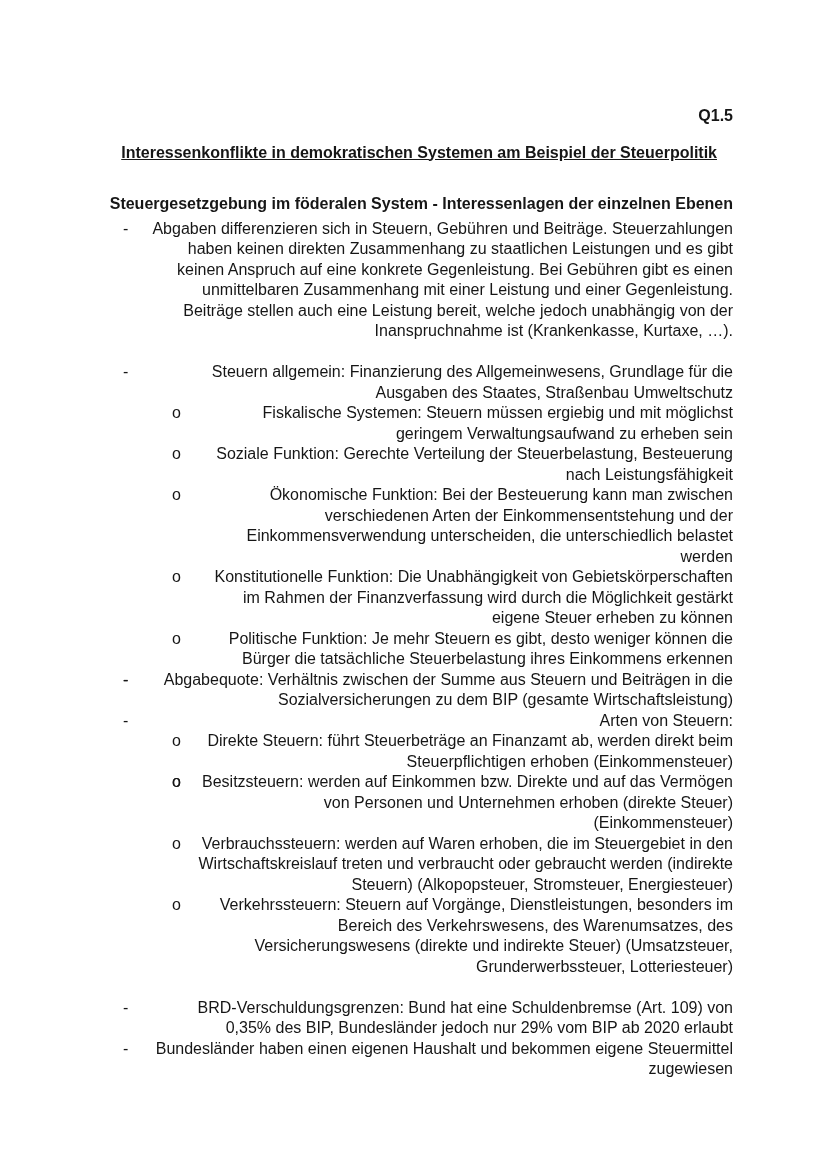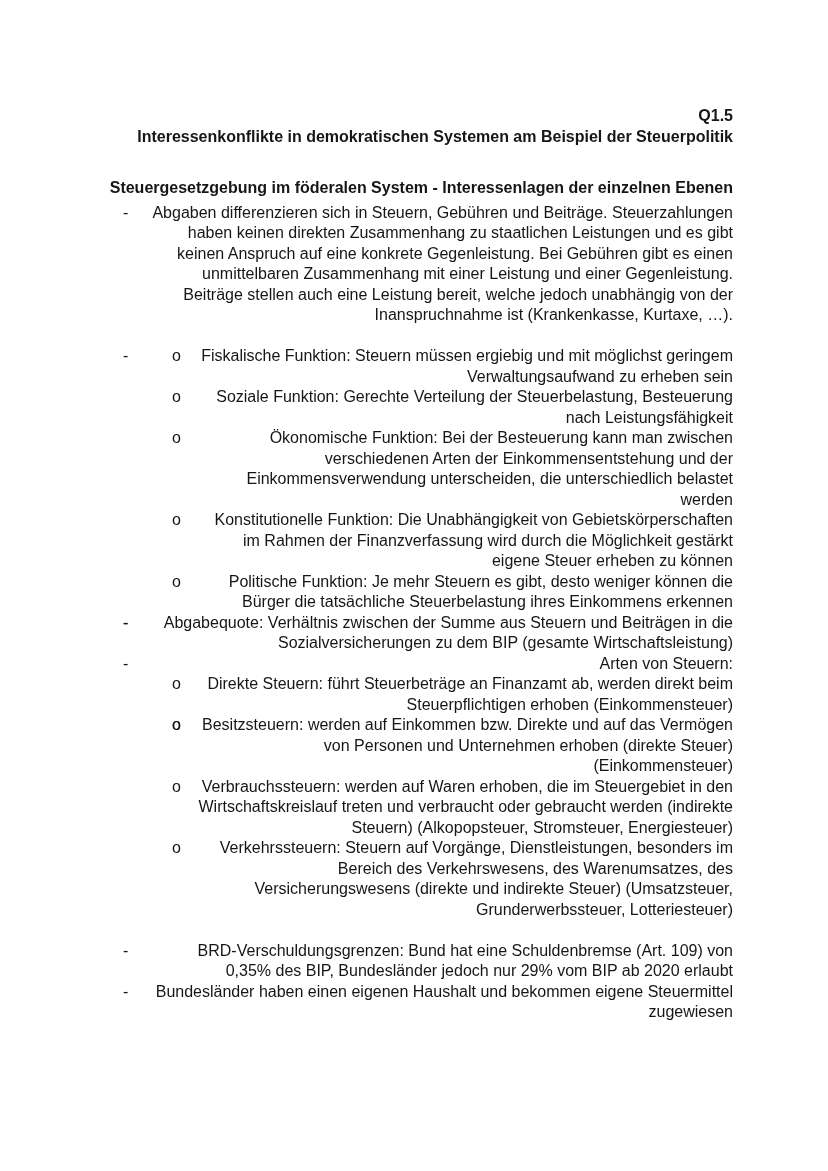--- a/index.html
+++ b/index.html
@@ -25,21 +25,22 @@
     line-height: 20.5px;
     text-align: right;
   }
   .bold {
     font-weight: 700;
   }
   .course-code {
     margin: 0;
   }
   .doc-title {
-    margin: 0;
+    margin: 16px;
+    text-decoration: underline;
   }
   .section-heading {
     margin-top: 31px;
   }
   .list {
     margin-top: 4px;
   }
   .item {
     position: relative;
     padding-left: 51px;
@@ -71,25 +72,26 @@
 
     <div class="list">
 
       <div class="item l1">
         <span class="marker">-</span>
         <span>Abgaben differenzieren sich in Steuern, Gebühren und Beiträge. Steuerzahlungen haben keinen direkten Zusammenhang zu staatlichen Leistungen und es gibt keinen Anspruch auf eine konkrete Gegenleistung. Bei Gebühren gibt es einen unmittelbaren Zusammenhang mit einer Leistung und einer Gegenleistung. Beiträge stellen auch eine Leistung bereit, welche jedoch unabhängig von der Inanspruchnahme ist (Krankenkasse, Kurtaxe, …).</span>
       </div>
 
       <div class="item l1 gap">
         <span class="marker">-</span>
+        <span>Steuern allgemein: Finanzierung des Allgemeinwesens, Grundlage für die Ausgaben des Staates, Straßenbau Umweltschutz</span>
       </div>
 
       <div class="item l2">
         <span class="marker">o</span>
-        <span>Fiskalische Funktion: Steuern müssen ergiebig und mit möglichst geringem Verwaltungsaufwand zu erheben sein</span>
+        <span>Fiskalische Systemen: Steuern müssen ergiebig und mit möglichst geringem Verwaltungsaufwand zu erheben sein</span>
       </div>
 
       <div class="item l2">
         <span class="marker">o</span>
         <span>Soziale Funktion: Gerechte Verteilung der Steuerbelastung, Besteuerung nach Leistungsfähigkeit</span>
       </div>
 
       <div class="item l2">
         <span class="marker">o</span>
         <span>Ökonomische Funktion: Bei der Besteuerung kann man zwischen verschiedenen Arten der Einkommensentstehung und der Einkommensverwendung unterscheiden, die unterschiedlich belastet werden</span>

